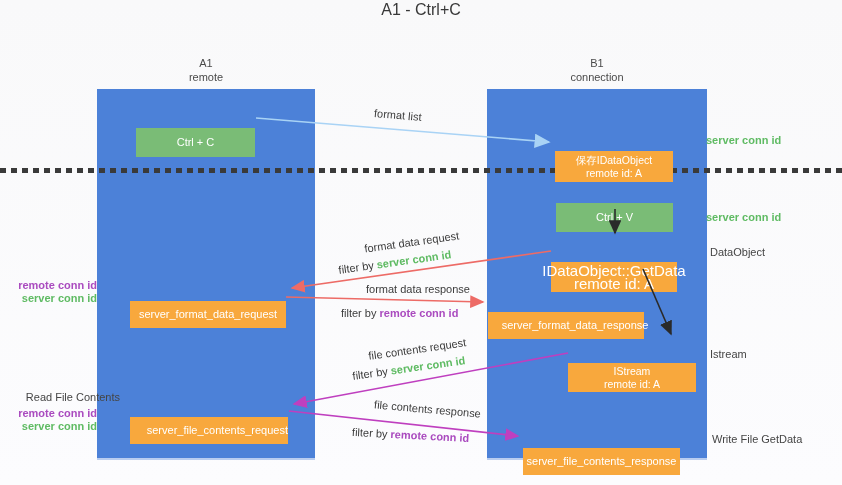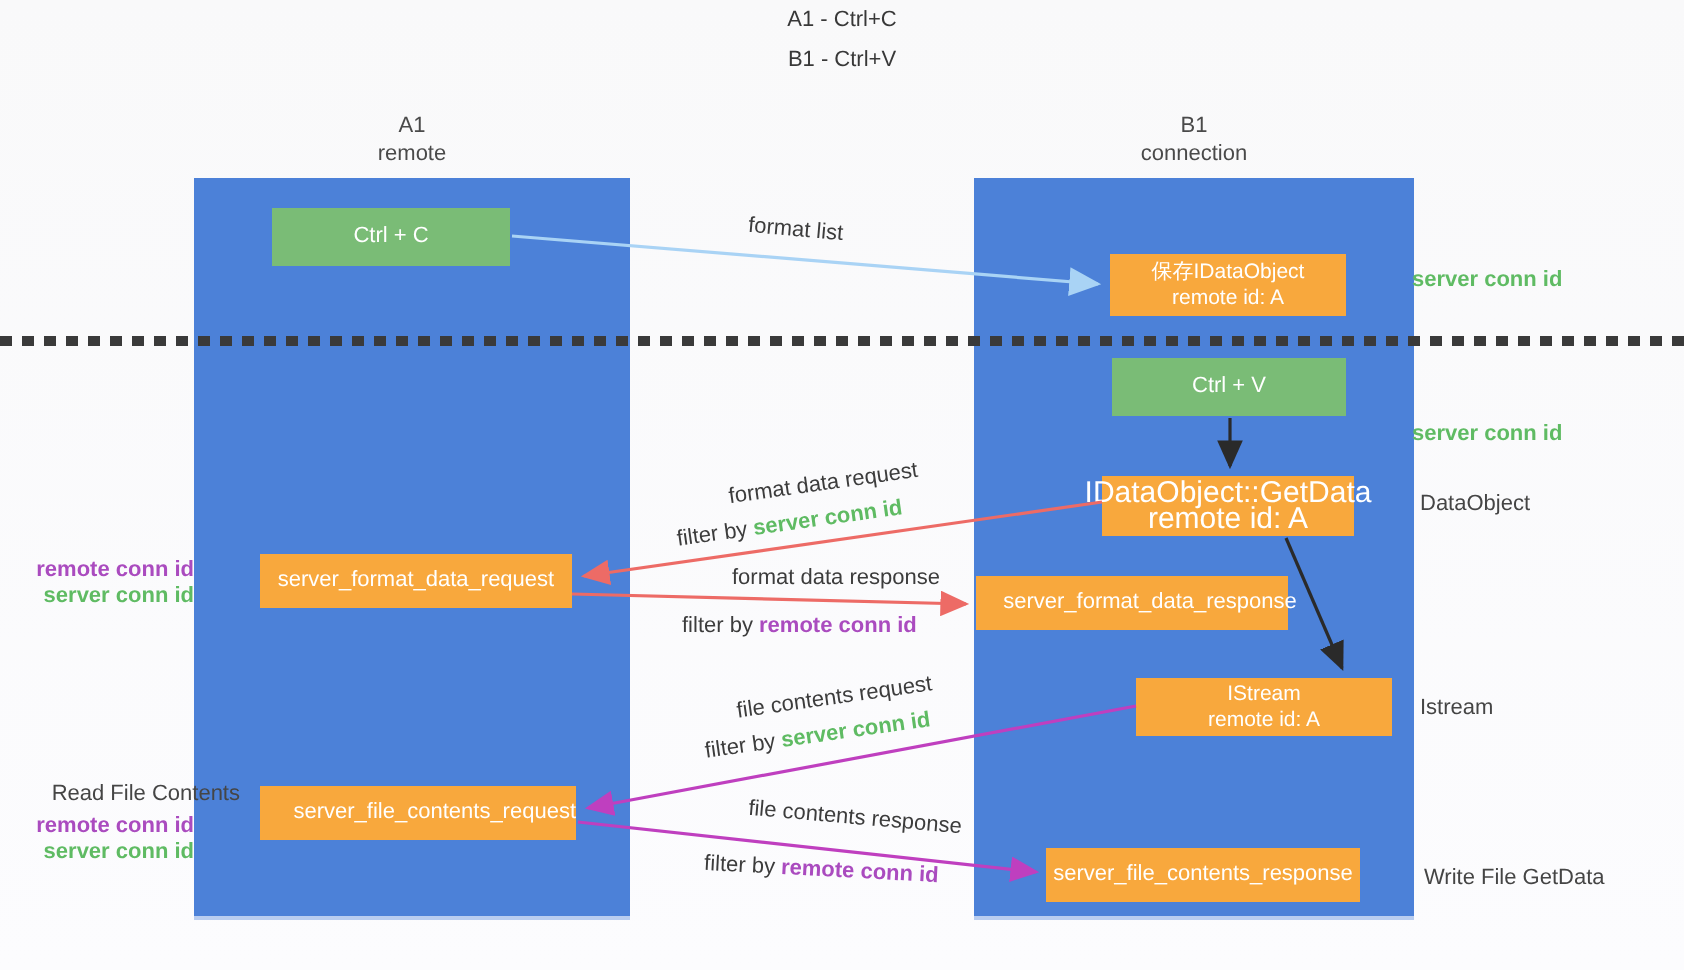--- a/index.html
+++ b/index.html
@@ -9,21 +9,21 @@
     width: 842px; height: 485px;
     background: linear-gradient(#f9f9fa, #fcfcfe);
     font-family: "Liberation Sans", sans-serif;
     overflow: hidden;
     color: #3c3c3c;
   }
 
   
   .title {
     position: absolute; left: 0; top: 8; width: 842px;
-    text-align: center; font-size: 11px; line-height: 20px; color: #383838;
+    text-align: center; font-size: 16px; line-height: 20px; color: #383838;
   }
 
   
   .col-header {
     position: absolute; top: 56px; text-align: center;
     font-size: 11px; line-height: 14px; color: #4a4a4a;
   }
   #hdr-left  { left: 97px;  width: 218px; }
   #hdr-right { left: 487px; width: 220px; }
 
@@ -38,21 +38,21 @@
   
   #dotted {
     position: absolute; left: 0; top: 168px; width: 842px; height: 5px;
     background: repeating-linear-gradient(90deg, #3a3a3a 0 6px, transparent 6px 11px);
   }
 
   
   .node {
     position: absolute; display: flex; flex-direction: column;
     align-items: center; justify-content: center;
-    color: #fff; font-size: 11px; line-height: 13px; text-align: center;
+    color: #fff; font-size: 11px; line-height: 13px; text-align: center; margin-top: 24px;
   }
   .green  { background: #7abc76; }
   .orange { background: #f8a83d; }
 
   #box-ctrl-c      { left: 136px; top: 104px; width: 119px; height: 29px; }
   #box-save        { left: 555px; top: 127px; width: 118px; height: 31px; font-size: 10.5px; }
   #box-ctrl-v      { left: 556px; top: 179px; width: 117px; height: 29px; }
   #box-getdata     { left: 551px; top: 238px; width: 126px; height: 30px; font-size: 15px; }
   #box-format-req  { left: 130px; top: 277px; width: 156px; height: 27px; }
   #box-format-resp { left: 488px; top: 288px; width: 156px; height: 27px; padding-left: 18px; }
@@ -92,21 +92,20 @@
   
   #arrows { position: absolute; left: 0; top: 0; pointer-events: none; }
 </style>
 </head>
 <body>
 
 <div id="canvas">
 
   <div class="title">
     <div>A1 - Ctrl+C</div>
-    <div>B1 - Ctrl+V</div>
   </div>
 
   <div class="col-header" id="hdr-left">
     <div>A1</div>
     <div>remote</div>
   </div>
   <div class="col-header" id="hdr-right">
     <div>B1</div>
     <div>connection</div>
   </div>

